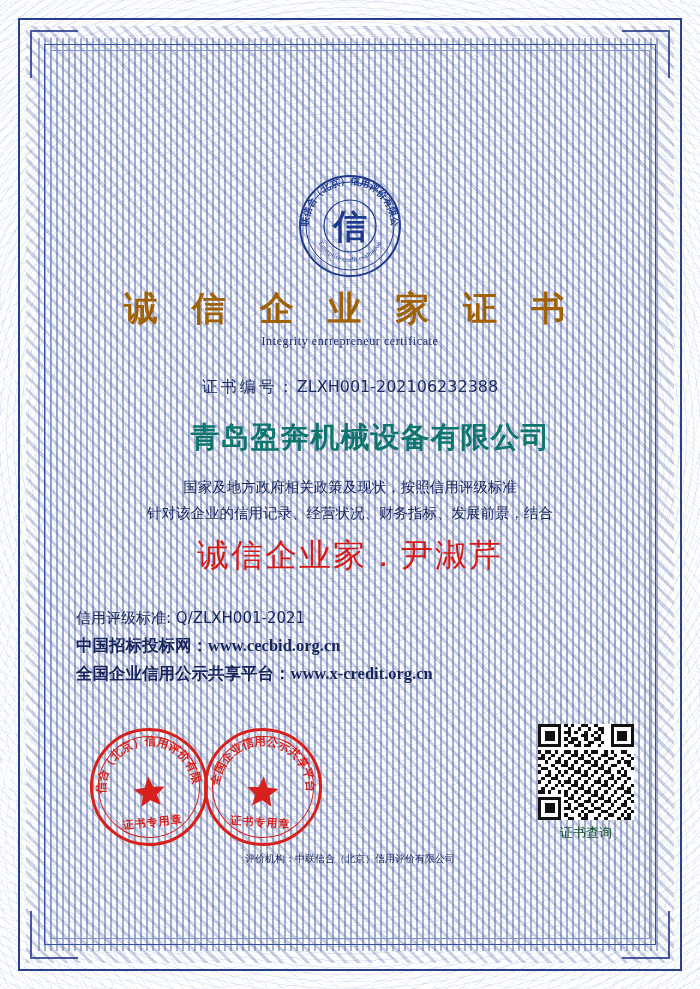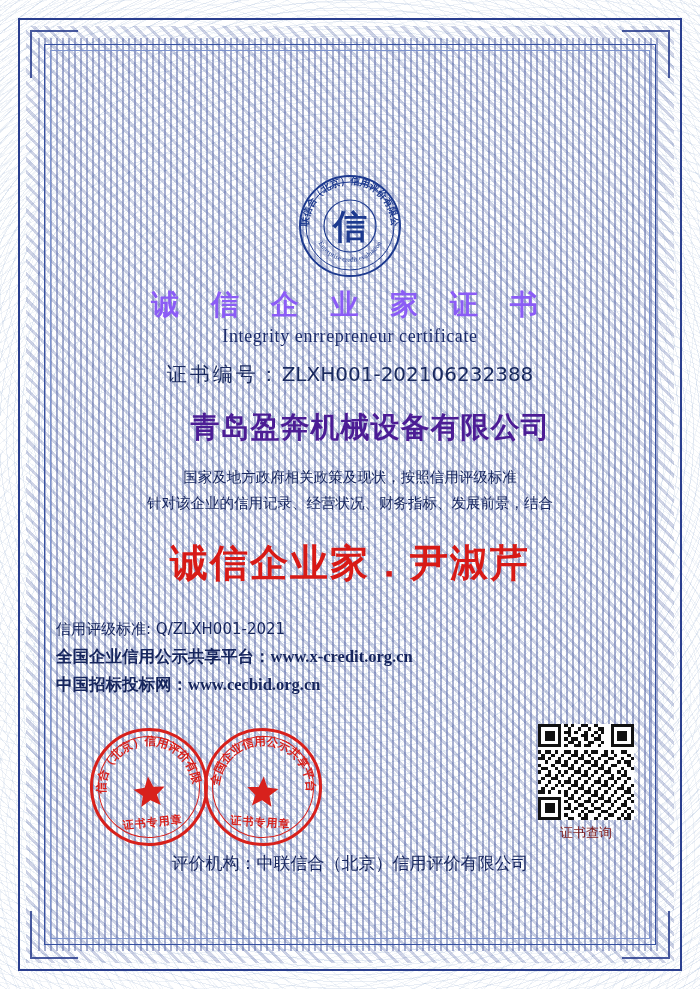--- a/index.html
+++ b/index.html
@@ -84,73 +84,73 @@
 
   .emblem {
     margin-top: 118px;
     display: flex;
     justify-content: center;
   }
   .emblem svg { display: block; }
 
   .title-cn {
     margin-top: 8px;
-    font-size: 28px;
+    font-size: 34px;
     letter-spacing: 11px;
     font-weight: bold;
-    color: #8b5cf6;
+    color: #a16207;
     font-family: "DejaVu Sans", sans-serif;
   }
   .title-en {
     margin-top: 2px;
-    font-size: 18px;
+    font-size: 12px;
     color: #1d2d6b;
     letter-spacing: 0.6px;
     font-family: "Liberation Serif", serif;
   }
 
   .cert-no {
-    margin-top: 14px;
-    font-size: 20px;
+    margin-top: 28px;
+    font-size: 16px;
     color: #1a2a5e;
     font-family: "DejaVu Sans", sans-serif;
   }
   .cert-no .label { letter-spacing: 3px; }
 
   .company {
     margin-top: 20px;
     font-size: 29px;
     font-weight: bold;
-    color: #4c1d95;
+    color: #0f766e;
     letter-spacing: 1px;
     font-family: "DejaVu Sans", sans-serif;
     margin-left: 41px;
   }
 
   .body-lines {
     margin-top: 16px;
     color: #16255c;
     font-size: 14.5px;
     line-height: 26px;
     font-family: "DejaVu Sans", sans-serif;
   }
 
   .award {
-    margin-top: 22px;
-    font-size: 38px;
-    font-weight: bold;
+    margin-top: 8px;
+    font-size: 32px;
+    font-weight: normal;
     color: #d81a16;
     letter-spacing: 2px;
     font-family: "DejaVu Sans", sans-serif;
   }
 
   .meta {
     margin-top: 26px;
     text-align: left;
-    padding-left: 0;
+    padding-left: 20px;
     color: #16255c;
     font-size: 15px;
     line-height: 28px;
     font-family: "DejaVu Sans", sans-serif;
   }
   .meta .strong {
     font-weight: bold;
     font-size: 16.5px;
     font-family: "Liberation Serif", serif;
   }
@@ -210,30 +210,30 @@
     width: 96px; height: 96px;
     background: #ffffff;
   }
   .qr svg { display: block; }
   .qr-label {
     position: absolute;
     right: 10px; top: 100px;
     width: 96px;
     text-align: center;
     font-size: 13px;
-    color: #7f1d1d;
+    color: #14532d;
     font-family: "DejaVu Sans", sans-serif;
   }
 
   .issuer {
     position: absolute;
     left: 0; right: 0;
     top: 796px;
     text-align: center;
-    font-size: 17px;
+    font-size: 10px;
     color: #16255c;
     font-family: "DejaVu Sans", sans-serif;
   }
 </style>
 </head>
 <body>
 
 <div class="cert">
 
   <div class="guilloche"></div>
@@ -277,22 +277,22 @@
 
     <div class="body-lines">
       <div>国家及地方政府相关政策及现状，按照信用评级标准</div>
       <div>针对该企业的信用记录、经营状况、财务指标、发展前景，结合</div>
     </div>
 
     <div class="award">诚信企业家．尹淑芹</div>
 
     <div class="meta">
       <div>信用评级标准: Q/ZLXH001-2021</div>
+      <div class="strong">中国招标投标网：www.cecbid.org.cn</div>
       <div class="strong">全国企业信用公示共享平台：www.x-credit.org.cn</div>
-      <div class="strong">中国招标投标网：www.cecbid.org.cn</div>
     </div>
 
     <div class="stamp-row">
 
       <div class="seal one">
         <div class="ring"></div>
         <svg class="arc" viewBox="0 0 112 112">
           <path id="sealArc1" d="M 12 58 A 44 44 0 0 1 100 58" fill="none"></path>
           <text><textPath href="#sealArc1" startOffset="50%" text-anchor="middle">中联信合（北京）信用评价有限公司</textPath></text>
         </svg>

